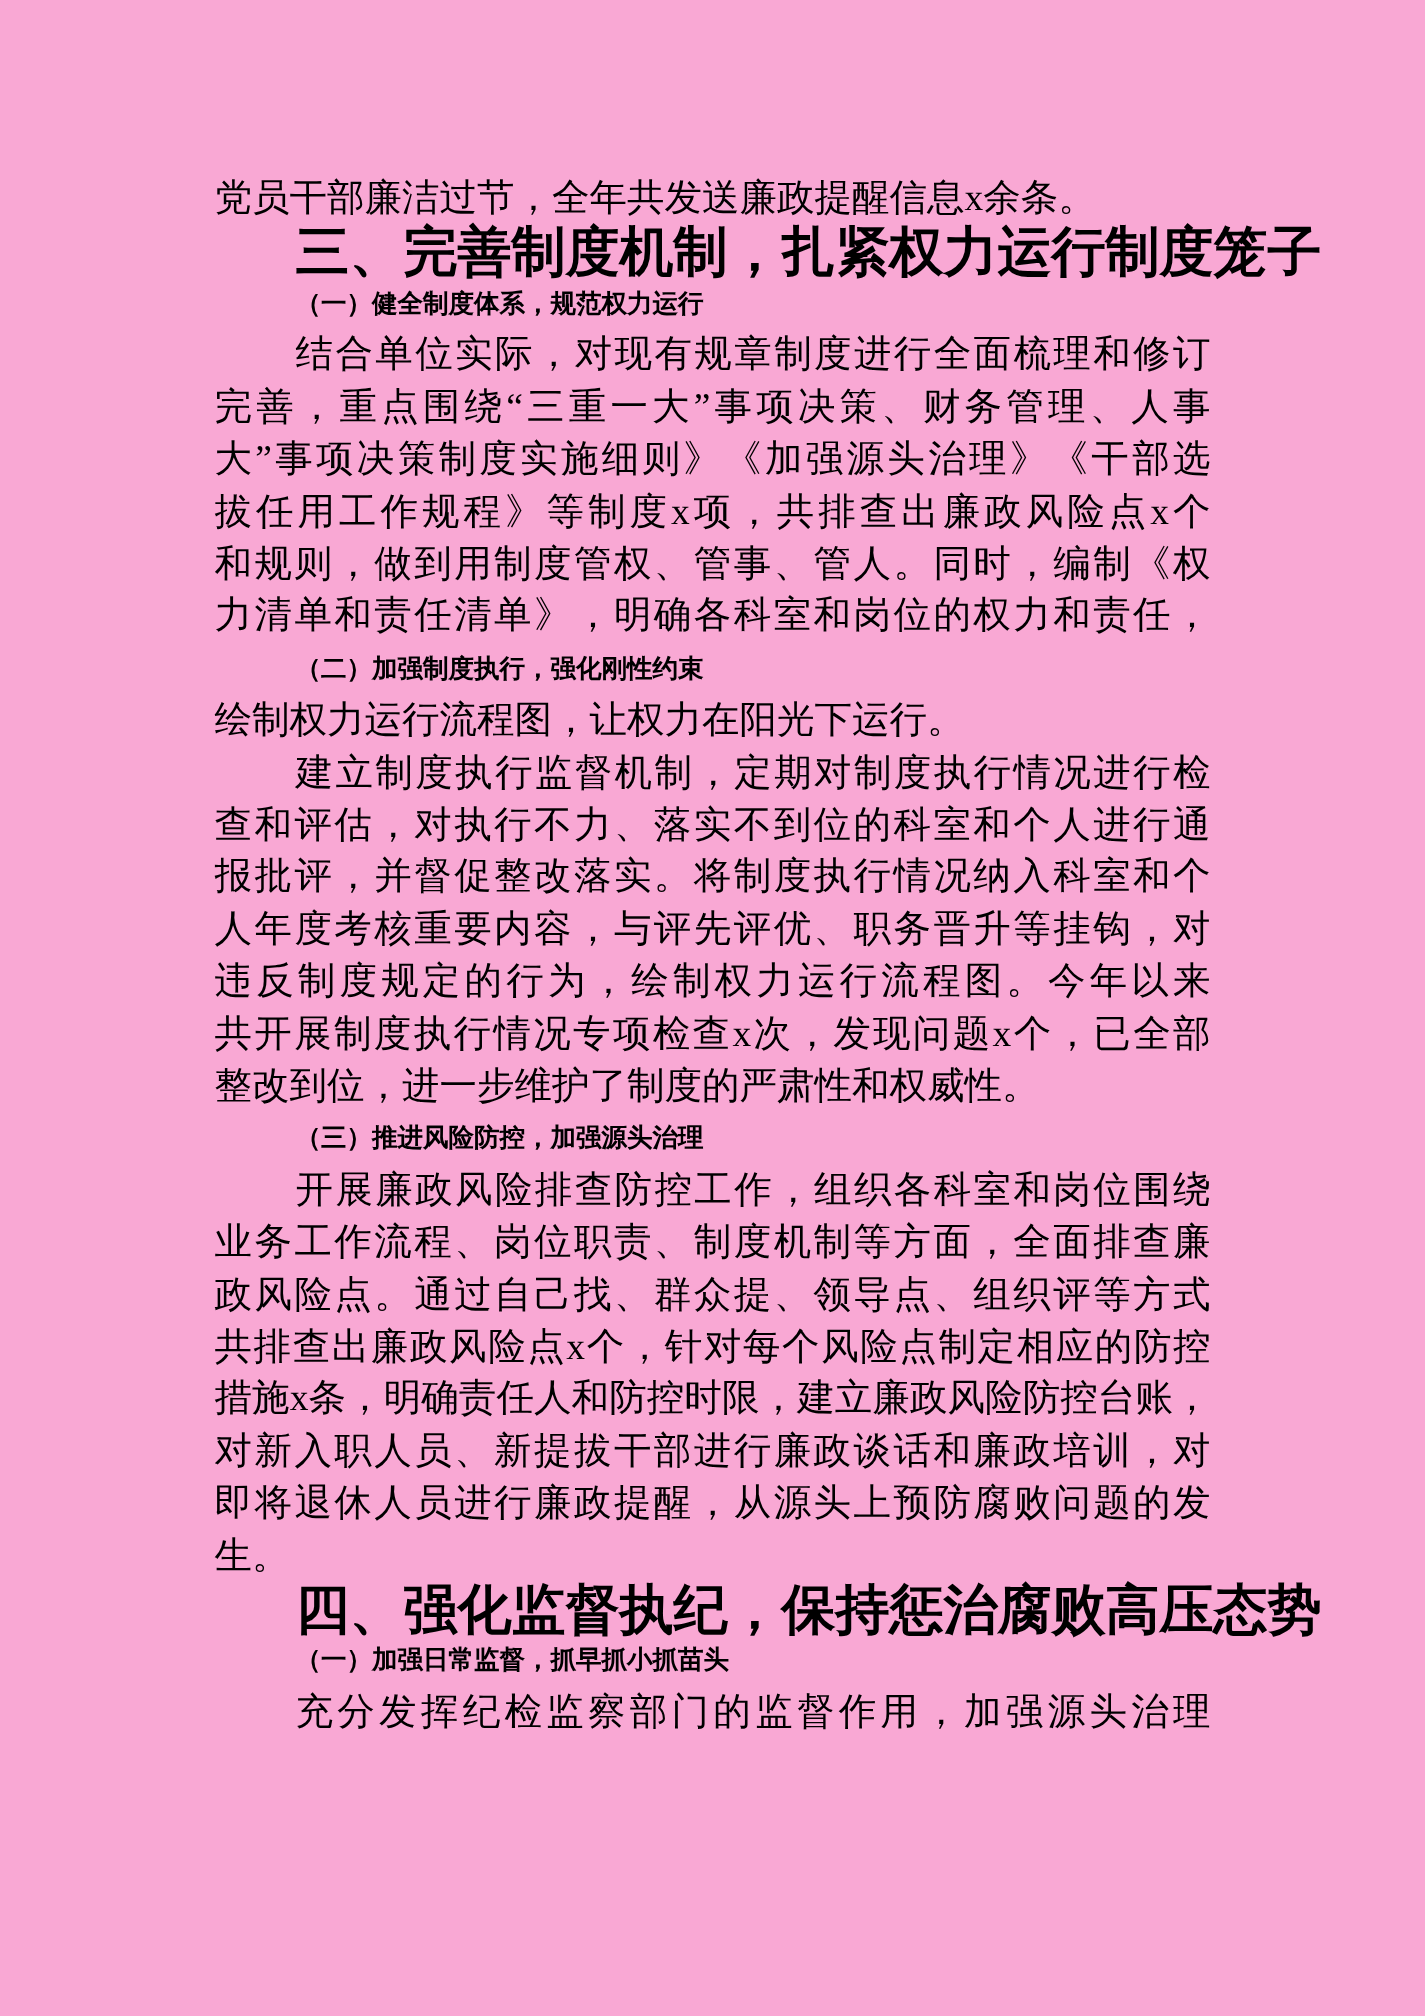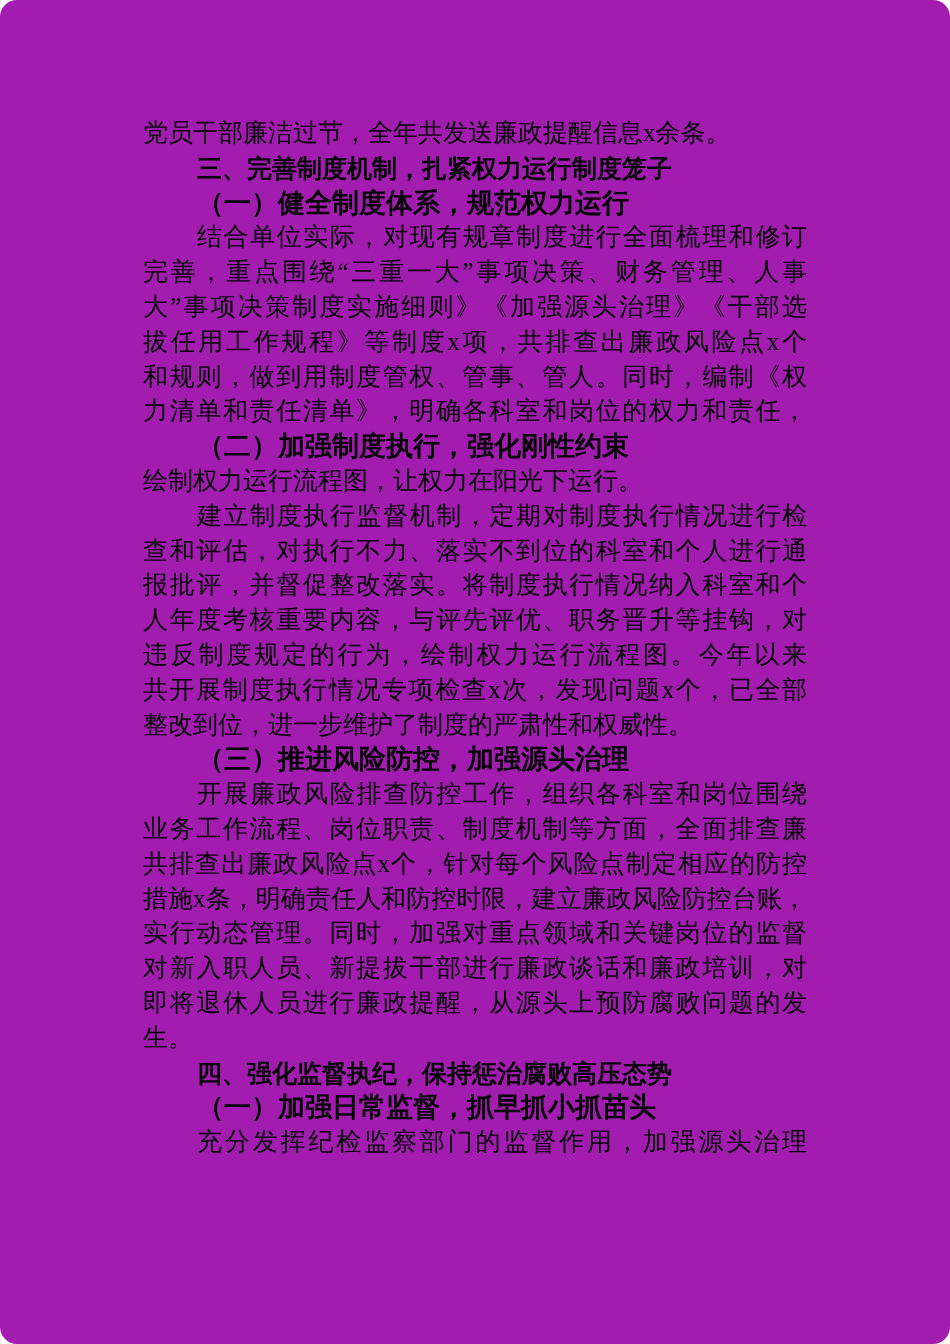--- a/index.html
+++ b/index.html
@@ -4,23 +4,22 @@
 <style>
   html, body {
     margin: 0;
     padding: 0;
     background: #ffffff;
   }
   .page {
     position: relative;
     width: 950px;
     height: 1344px;
-    background: #a21caf;
+    background: #f9a8d4;
     overflow: hidden;
-    border-radius: 17px;
   }
   .textblock {
     position: absolute;
     left: 143px;
     top: 116px;
     width: 664px;
   }
   .ln {
     height: 34.8px;
     line-height: 34.8px;
@@ -38,26 +37,26 @@
     overflow: hidden;
   }
   
   .ind {
     padding-left: 54px;
   }
   
   .h1 {
     font-family: "Liberation Sans", "DejaVu Sans", sans-serif;
     font-weight: bold;
-    font-size: 25px;
+    font-size: 36px;
   }
   
   .h2 {
     font-weight: bold;
-    font-size: 27px;
+    font-size: 17px;
   }
 </style>
 </head>
 <body>
 
 <div class="page">
   <div class="textblock">
     <div class="ln">党员干部廉洁过节，全年共发送廉政提醒信息x余条。</div>
     <div class="ln h1 ind">三、完善制度机制，扎紧权力运行制度笼子</div>
     <div class="ln h2 ind">（一）健全制度体系，规范权力运行</div>
@@ -72,23 +71,23 @@
     <div class="ln ind just">建立制度执行监督机制，定期对制度执行情况进行检</div>
     <div class="ln just">查和评估，对执行不力、落实不到位的科室和个人进行通</div>
     <div class="ln just">报批评，并督促整改落实。将制度执行情况纳入科室和个</div>
     <div class="ln just">人年度考核重要内容，与评先评优、职务晋升等挂钩，对</div>
     <div class="ln just">违反制度规定的行为，绘制权力运行流程图。今年以来</div>
     <div class="ln just">共开展制度执行情况专项检查x次，发现问题x个，已全部</div>
     <div class="ln">整改到位，进一步维护了制度的严肃性和权威性。</div>
     <div class="ln h2 ind">（三）推进风险防控，加强源头治理</div>
     <div class="ln ind just">开展廉政风险排查防控工作，组织各科室和岗位围绕</div>
     <div class="ln just">业务工作流程、岗位职责、制度机制等方面，全面排查廉</div>
+    <div class="ln just">政风险点。通过自己找、群众提、领导点、组织评等方式</div>
     <div class="ln just">共排查出廉政风险点x个，针对每个风险点制定相应的防控</div>
     <div class="ln just">措施x条，明确责任人和防控时限，建立廉政风险防控台账，</div>
-    <div class="ln just">实行动态管理。同时，加强对重点领域和关键岗位的监督</div>
     <div class="ln just">对新入职人员、新提拔干部进行廉政谈话和廉政培训，对</div>
     <div class="ln just">即将退休人员进行廉政提醒，从源头上预防腐败问题的发</div>
     <div class="ln">生。</div>
     <div class="ln h1 ind">四、强化监督执纪，保持惩治腐败高压态势</div>
     <div class="ln h2 ind">（一）加强日常监督，抓早抓小抓苗头</div>
     <div class="ln ind just">充分发挥纪检监察部门的监督作用，加强源头治理</div>
   </div>
 </div>
 
 </body></html>

